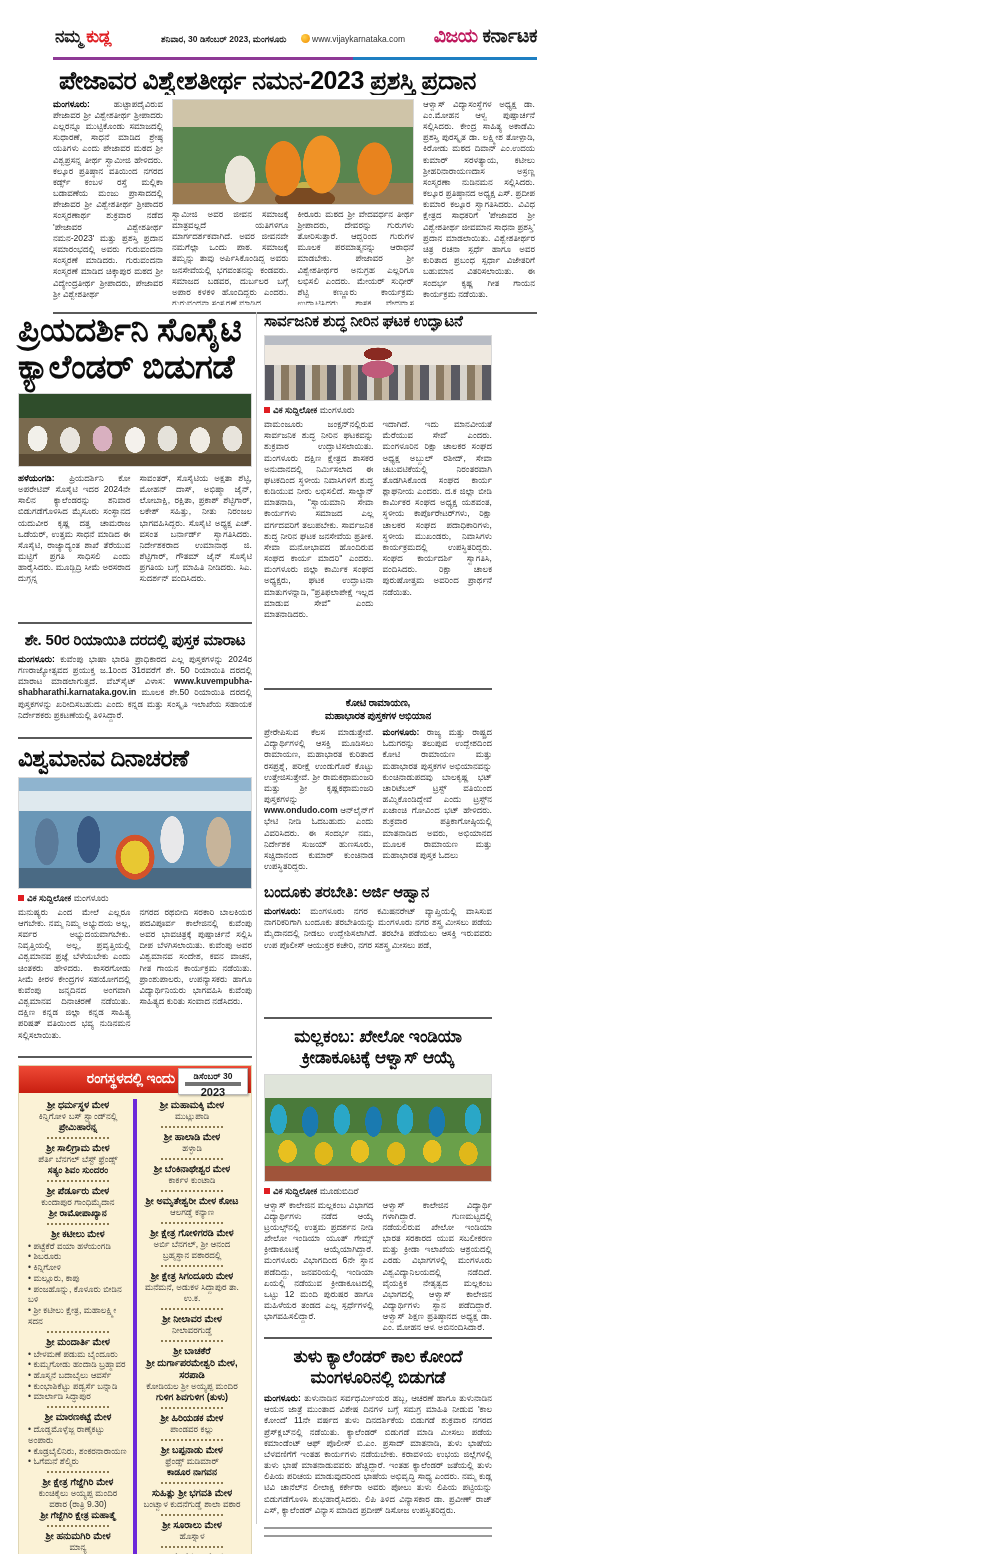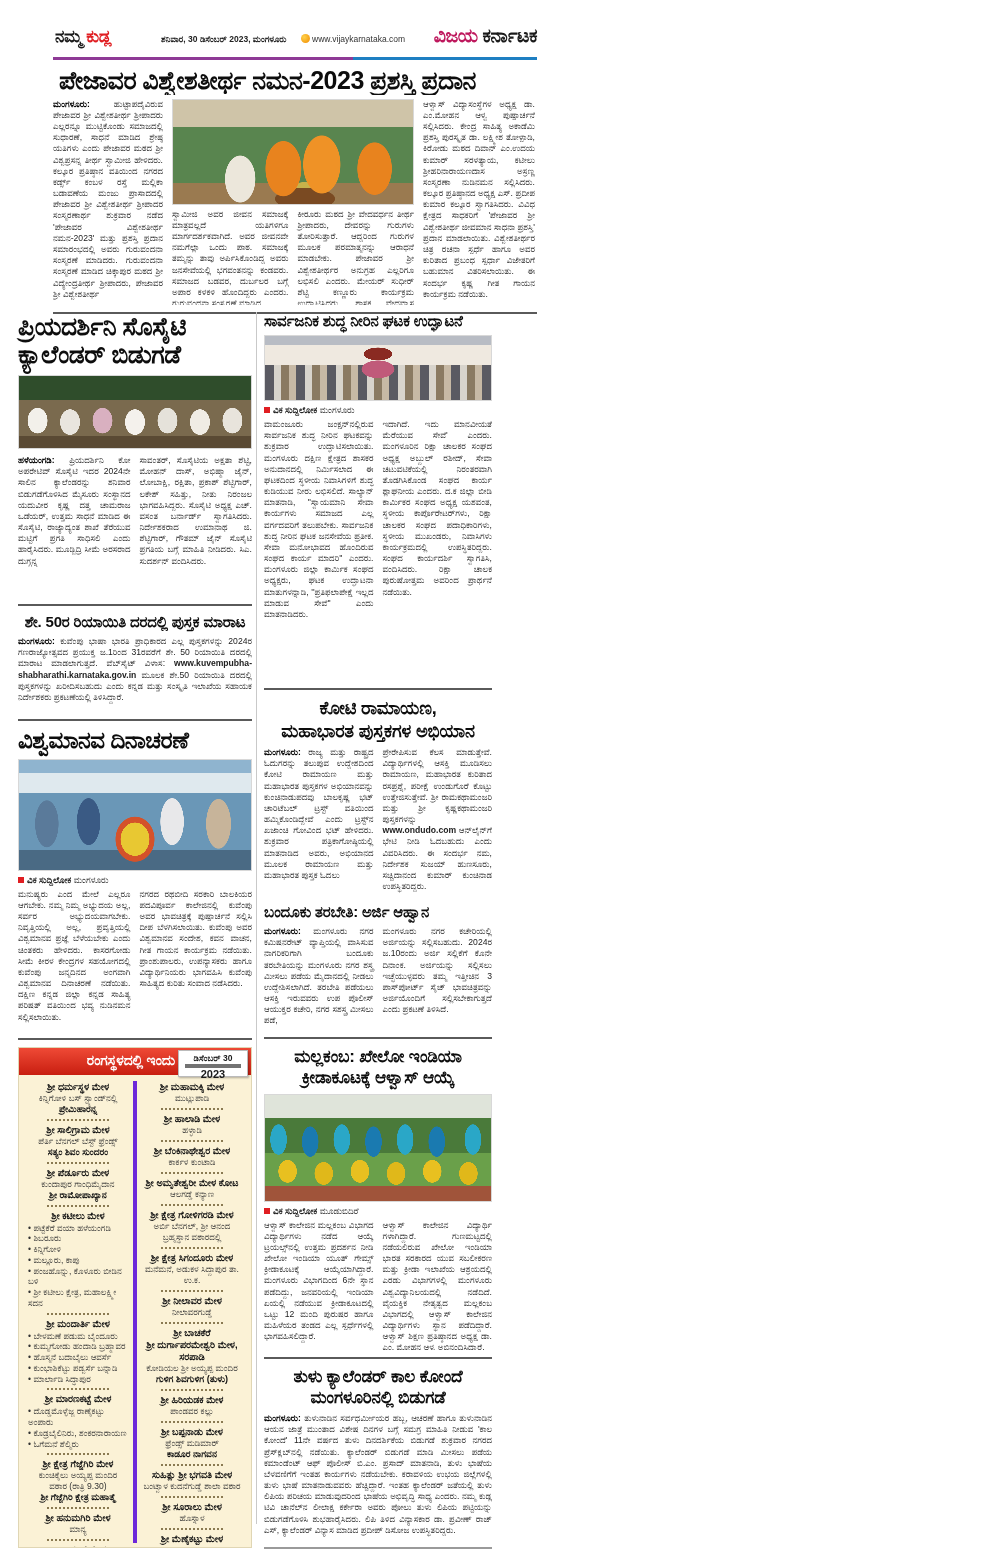--- a/index.html
+++ b/index.html
@@ -79,25 +79,25 @@
     radial-gradient(ellipse 12px 22px at 92% 42%,#2aa7c7 68%,rgba(0,0,0,0) 70%),
     linear-gradient(180deg,#dfe4da 0 22%,#4a7a3a 22% 55%,#6aa04a 55% 86%,#a0543a 86% 100%);}
 
   
   .colA{position:absolute;left:18px;top:312px;width:234px;}
   .colB{position:absolute;left:264px;top:312px;width:228px;}
   .vsep{position:absolute;left:256px;top:312px;width:1px;height:1212px;background:#c9c9c9;}
   .rule{border:0;border-top:2px solid #5a5a5a;margin:7px 0;}
   .drule{height:6px;border-top:2px solid #9a9a9a;border-bottom:2px solid #9a9a9a;margin:8px 0 0;}
 
-  .h2{font-size:25px;line-height:1.12;font-weight:800;color:#0d0d0d;letter-spacing:-0.5px;margin:0 0 7px;}
+  .h2{font-size:33px;line-height:1.12;font-weight:800;color:#0d0d0d;letter-spacing:-0.5px;margin:0 0 7px;}
   .h2s{font-size:23px;}
   .h3{font-size:15px;font-weight:800;margin:0 0 5px;letter-spacing:-0.2px;color:#0d0d0d;}
   .h3c{text-align:center;}
-  .h3m{font-size:18px;line-height:1.25;}
+  .h3m{font-size:10px;line-height:1.25;}
   .cols2{display:flex;gap:9px;}
   .cols2>div{flex:1;}
   .byline{font-size:8.8px;margin:4px 0 3px;color:#222;}
   .byline .sq{display:inline-block;width:6px;height:6px;background:#e01e22;margin-right:3px;}
   .byline b{font-weight:800;}
 
   
   .sched{margin-top:4px;border:1px solid #e0d6b4;background:#fbf2d6;}
   .schedhead{position:relative;height:27px;background:linear-gradient(180deg,#ef4a36,#c81e10);}
   .schedhead .t{position:absolute;left:0;right:76px;top:4px;text-align:right;color:#fff;font-weight:800;font-size:14px;letter-spacing:-0.2px;}
@@ -337,28 +337,27 @@
     <div class="photo ph-water"></div>
     <div class="byline"><span class="sq"></span><b>ವಿಕ ಸುದ್ದಿಲೋಕ</b> <span>ಮಂಗಳೂರು</span></div>
     <div class="cols2 b1body">
       <div class="bodytxt">ವಾಮಂಜೂರು ಜಂಕ್ಷನ್‌ನಲ್ಲಿರುವ ಸಾರ್ವಜನಿಕ ಶುದ್ಧ ನೀರಿನ ಘಟಕವನ್ನು ಶುಕ್ರವಾರ ಉದ್ಘಾಟಿಸಲಾಯಿತು. ಮಂಗಳೂರು ದಕ್ಷಿಣ ಕ್ಷೇತ್ರದ ಶಾಸಕರ ಅನುದಾನದಲ್ಲಿ ನಿರ್ಮಿಸಲಾದ ಈ ಘಟಕದಿಂದ ಸ್ಥಳೀಯ ನಿವಾಸಿಗಳಿಗೆ ಶುದ್ಧ ಕುಡಿಯುವ ನೀರು ಲಭಿಸಲಿದೆ. ಸಾಲ್ಯಾನ್ ಮಾತನಾಡಿ, ''ಸ್ವಾಯಮಾನಿ ಸೇವಾ ಕಾರ್ಯಗಳು ಸಮಾಜದ ಎಲ್ಲ ವರ್ಗದವರಿಗೆ ತಲುಪಬೇಕು. ಸಾರ್ವಜನಿಕ ಶುದ್ಧ ನೀರಿನ ಘಟಕ ಜನಸೇವೆಯ ಪ್ರತೀಕ. ಸೇವಾ ಮನೋಭಾವದ ಹೊಂದಿರುವ ಸಂಘದ ಕಾರ್ಯ ಮಾದರಿ'' ಎಂದರು. ಮಂಗಳೂರು ಜಿಲ್ಲಾ ಕಾರ್ಮಿಕ ಸಂಘದ ಅಧ್ಯಕ್ಷರು, ಘಟಕ ಉದ್ಘಾಟನಾ ಮಾತುಗಳನ್ನಾಡಿ, ''ಪ್ರತಿಫಲಾಪೇಕ್ಷೆ ಇಲ್ಲದ ಮಾಡುವ ಸೇವೆ'' ಎಂದು ಮಾತನಾಡಿದರು.</div>
       <div class="bodytxt">ಇದಾಗಿದೆ. ಇದು ಮಾನವೀಯತೆ ಮೆರೆಯುವ ಸೇವೆ' ಎಂದರು. ಮಂಗಳೂರಿನ ರಿಕ್ಷಾ ಚಾಲಕರ ಸಂಘದ ಅಧ್ಯಕ್ಷ ಅಬ್ದುಲ್ ರಶೀದ್, ಸೇವಾ ಚಟುವಟಿಕೆಯಲ್ಲಿ ನಿರಂತರವಾಗಿ ತೊಡಗಿಸಿಕೊಂಡ ಸಂಘದ ಕಾರ್ಯ ಶ್ಲಾಘನೀಯ ಎಂದರು. ದ.ಕ ಜಿಲ್ಲಾ ಬೀಡಿ ಕಾರ್ಮಿಕರ ಸಂಘದ ಅಧ್ಯಕ್ಷ ಯಶವಂತ, ಸ್ಥಳೀಯ ಕಾರ್ಪೊರೇಟರ್‌ಗಳು, ರಿಕ್ಷಾ ಚಾಲಕರ ಸಂಘದ ಪದಾಧಿಕಾರಿಗಳು, ಸ್ಥಳೀಯ ಮುಖಂಡರು, ನಿವಾಸಿಗಳು ಕಾರ್ಯಕ್ರಮದಲ್ಲಿ ಉಪಸ್ಥಿತರಿದ್ದರು. ಸಂಘದ ಕಾರ್ಯದರ್ಶಿ ಸ್ವಾಗತಿಸಿ, ವಂದಿಸಿದರು. ರಿಕ್ಷಾ ಚಾಲಕ ಪುರುಷೋತ್ತಮ ಅವರಿಂದ ಪ್ರಾರ್ಥನೆ ನಡೆಯಿತು.</div>
     </div>
     <hr class="rule">
 
     <div class="h3 h3c h3m"><span>ಕೋಟಿ ರಾಮಾಯಣ,</span><br><span>ಮಹಾಭಾರತ ಪುಸ್ತಕಗಳ ಅಭಿಯಾನ</span></div>
     <div class="cols2 b2body">
+      <div class="bodytxt"><span>ಪ್ರೇರೇಪಿಸುವ ಕೆಲಸ ಮಾಡುತ್ತೇವೆ. ವಿದ್ಯಾರ್ಥಿಗಳಲ್ಲಿ ಆಸಕ್ತಿ ಮೂಡಿಸಲು ರಾಮಾಯಣ, ಮಹಾಭಾರತ ಕುರಿತಾದ ರಸಪ್ರಶ್ನೆ, ಪರೀಕ್ಷೆ ಉಂಡುಗೊರೆ ಕೊಟ್ಟು ಉತ್ತೇಜಿಸುತ್ತೇವೆ. ಶ್ರೀ ರಾಮಕಥಾಮಂಜರಿ ಮತ್ತು ಶ್ರೀ ಕೃಷ್ಣಕಥಾಮಂಜರಿ ಪುಸ್ತಕಗಳನ್ನು </span><b>www.ondudo.com</b><span> ಆನ್‌ಲೈನ್‌ಗೆ ಭೇಟಿ ನೀಡಿ ಓದಬಹುದು ಎಂದು ವಿವರಿಸಿದರು. ಈ ಸಂದರ್ಭ ನಮ, ನಿರ್ದೇಶಕ ಸುಜಯ್ ಹುಣಸೂರು, ಸಚ್ಚಿದಾನಂದ ಕುಮಾರ್ ಕುಂಚಿನಾಡ ಉಪಸ್ಥಿತರಿದ್ದರು.</span></div>
       <div class="bodytxt"><b class="dl">ಮಂಗಳೂರು:</b> <span>ರಾಜ್ಯ ಮತ್ತು ರಾಷ್ಟ್ರದ ಓದುಗರನ್ನು ತಲುಪುವ ಉದ್ದೇಶದಿಂದ ಕೋಟಿ ರಾಮಾಯಣ ಮತ್ತು ಮಹಾಭಾರತ ಪುಸ್ತಕಗಳ ಅಭಿಯಾನವನ್ನು ಕುಂಚಿನಾಡುಪದವು ಬಾಲಕೃಷ್ಣ ಭಟ್ ಚಾರಿಟೆಬಲ್ ಟ್ರಸ್ಟ್ ವತಿಯಿಂದ ಹಮ್ಮಿಕೊಂಡಿದ್ದೇವೆ ಎಂದು ಟ್ರಸ್ಟ್‌ನ ಖಜಾಂಚಿ ಗೋವಿಂದ ಭಟ್ ಹೇಳಿದರು. ಶುಕ್ರವಾರ ಪತ್ರಿಕಾಗೋಷ್ಠಿಯಲ್ಲಿ ಮಾತನಾಡಿದ ಅವರು, ಅಭಿಯಾನದ ಮೂಲಕ ರಾಮಾಯಣ ಮತ್ತು ಮಹಾಭಾರತ ಪುಸ್ತಕ ಓದಲು</span></div>
-      <div class="bodytxt"><span>ಪ್ರೇರೇಪಿಸುವ ಕೆಲಸ ಮಾಡುತ್ತೇವೆ. ವಿದ್ಯಾರ್ಥಿಗಳಲ್ಲಿ ಆಸಕ್ತಿ ಮೂಡಿಸಲು ರಾಮಾಯಣ, ಮಹಾಭಾರತ ಕುರಿತಾದ ರಸಪ್ರಶ್ನೆ, ಪರೀಕ್ಷೆ ಉಂಡುಗೊರೆ ಕೊಟ್ಟು ಉತ್ತೇಜಿಸುತ್ತೇವೆ. ಶ್ರೀ ರಾಮಕಥಾಮಂಜರಿ ಮತ್ತು ಶ್ರೀ ಕೃಷ್ಣಕಥಾಮಂಜರಿ ಪುಸ್ತಕಗಳನ್ನು </span><b>www.ondudo.com</b><span> ಆನ್‌ಲೈನ್‌ಗೆ ಭೇಟಿ ನೀಡಿ ಓದಬಹುದು ಎಂದು ವಿವರಿಸಿದರು. ಈ ಸಂದರ್ಭ ನಮ, ನಿರ್ದೇಶಕ ಸುಜಯ್ ಹುಣಸೂರು, ಸಚ್ಚಿದಾನಂದ ಕುಮಾರ್ ಕುಂಚಿನಾಡ ಉಪಸ್ಥಿತರಿದ್ದರು.</span></div>
     </div>
 
     <div class="h3" style="margin-top:8px;">ಬಂದೂಕು ತರಬೇತಿ: ಅರ್ಜಿ ಆಹ್ವಾನ</div>
     <div class="cols2 b3body">
       <div class="bodytxt"><b class="dl">ಮಂಗಳೂರು:</b> <span>ಮಂಗಳೂರು ನಗರ ಕಮಿಷನರೇಟ್ ವ್ಯಾಪ್ತಿಯಲ್ಲಿ ವಾಸಿಸುವ ನಾಗರಿಕರಿಗಾಗಿ ಬಂದೂಕು ತರಬೇತಿಯನ್ನು ಮಂಗಳೂರು ನಗರ ಶಸ್ತ್ರ ಮೀಸಲು ಪಡೆಯ ಮೈದಾನದಲ್ಲಿ ನೀಡಲು ಉದ್ದೇಶಿಸಲಾಗಿದೆ. ತರಬೇತಿ ಪಡೆಯಲು ಆಸಕ್ತಿ ಇರುವವರು ಉಪ ಪೊಲೀಸ್ ಆಯುಕ್ತರ ಕಚೇರಿ, ನಗರ ಸಶಸ್ತ್ರ ಮೀಸಲು ಪಡೆ,</span></div>
-      <div class="bodytxt">ಮಂಗಳೂರು ನಗರ ಕಚೇರಿಯಲ್ಲಿ ಅರ್ಜಿಯನ್ನು ಸಲ್ಲಿಸಬಹುದು. 2024ರ ಜ.10ರಂದು ಅರ್ಜಿ ಸಲ್ಲಿಕೆಗೆ ಕೊನೇ ದಿನಾಂಕ. ಅರ್ಜಿಯನ್ನು ಸಲ್ಲಿಸಲು ಇಚ್ಛೆಯುಳ್ಳವರು ತಮ್ಮ ಇತ್ತೀಚಿನ 3 ಪಾಸ್‌ಪೋರ್ಟ್ ಸೈಜ್ ಭಾವಚಿತ್ರವನ್ನು ಅರ್ಜಿಯೊಂದಿಗೆ ಸಲ್ಲಿಸಬೇಕಾಗುತ್ತದೆ ಎಂದು ಪ್ರಕಟಣೆ ತಿಳಿಸಿದೆ.</div>
     </div>
     <hr class="rule">
 
     <div class="h3 h3c h3m" style="font-size:17px;"><span>ಮಲ್ಲಕಂಬ: ಖೇಲೋ ಇಂಡಿಯಾ</span><br><span>ಕ್ರೀಡಾಕೂಟಕ್ಕೆ ಆಳ್ವಾಸ್ ಆಯ್ಕೆ</span></div>
     <div class="photo ph-team"></div>
     <div class="byline"><span class="sq"></span><b>ವಿಕ ಸುದ್ದಿಲೋಕ</b> <span>ಮೂಡುಬಿದಿರೆ</span></div>
     <div class="cols2 b4body">
       <div class="bodytxt">ಆಳ್ವಾಸ್ ಕಾಲೇಜಿನ ಮಲ್ಲಕಂಬ ವಿಭಾಗದ ವಿದ್ಯಾರ್ಥಿಗಳು ನಡೆದ ಆಯ್ಕೆ ಟ್ರಯಲ್ಸ್‌ನಲ್ಲಿ ಉತ್ತಮ ಪ್ರದರ್ಶನ ನೀಡಿ ಖೇಲೋ ಇಂಡಿಯಾ ಯೂತ್ ಗೇಮ್ಸ್ ಕ್ರೀಡಾಕೂಟಕ್ಕೆ ಆಯ್ಕೆಯಾಗಿದ್ದಾರೆ. ಮಂಗಳೂರು ವಿಭಾಗದಿಂದ 6ನೇ ಸ್ಥಾನ ಪಡೆದಿದ್ದು, ಜನವರಿಯಲ್ಲಿ ಇಂಡಿಯಾ ಏಯಲ್ಲಿ ನಡೆಯುವ ಕ್ರೀಡಾಕೂಟದಲ್ಲಿ ಒಟ್ಟು 12 ಮಂದಿ ಪುರುಷರ ಹಾಗೂ ಮಹಿಳೆಯರ ತಂಡದ ಎಲ್ಲ ಸ್ಪರ್ಧೆಗಳಲ್ಲಿ ಭಾಗವಹಿಸಲಿದ್ದಾರೆ.</div>
       <div class="bodytxt">ಆಳ್ವಾಸ್ ಕಾಲೇಜಿನ ವಿದ್ಯಾರ್ಥಿ ಗಳಾಗಿದ್ದಾರೆ. ಗುಣಮಟ್ಟದಲ್ಲಿ ನಡೆಯಲಿರುವ ಖೇಲೋ ಇಂಡಿಯಾ ಭಾರತ ಸರಕಾರದ ಯುವ ಸಬಲೀಕರಣ ಮತ್ತು ಕ್ರೀಡಾ ಇಲಾಖೆಯ ಆಶ್ರಯದಲ್ಲಿ ಎರಡು ವಿಭಾಗಗಳಲ್ಲಿ ಮಂಗಳೂರು ವಿಶ್ವವಿದ್ಯಾನಿಲಯದಲ್ಲಿ ನಡೆದಿದೆ. ವೈಯಕ್ತಿಕ ನೇತೃತ್ವದ ಮಲ್ಲಕಂಬ ವಿಭಾಗದಲ್ಲಿ ಆಳ್ವಾಸ್ ಕಾಲೇಜಿನ ವಿದ್ಯಾರ್ಥಿಗಳು ಸ್ಥಾನ ಪಡೆದಿದ್ದಾರೆ. ಆಳ್ವಾಸ್ ಶಿಕ್ಷಣ ಪ್ರತಿಷ್ಠಾನದ ಅಧ್ಯಕ್ಷ ಡಾ. ಎಂ. ಮೋಹನ ಆಳ್ವ ಅಭಿನಂದಿಸಿದ್ದಾರೆ.</div>
     </div>

